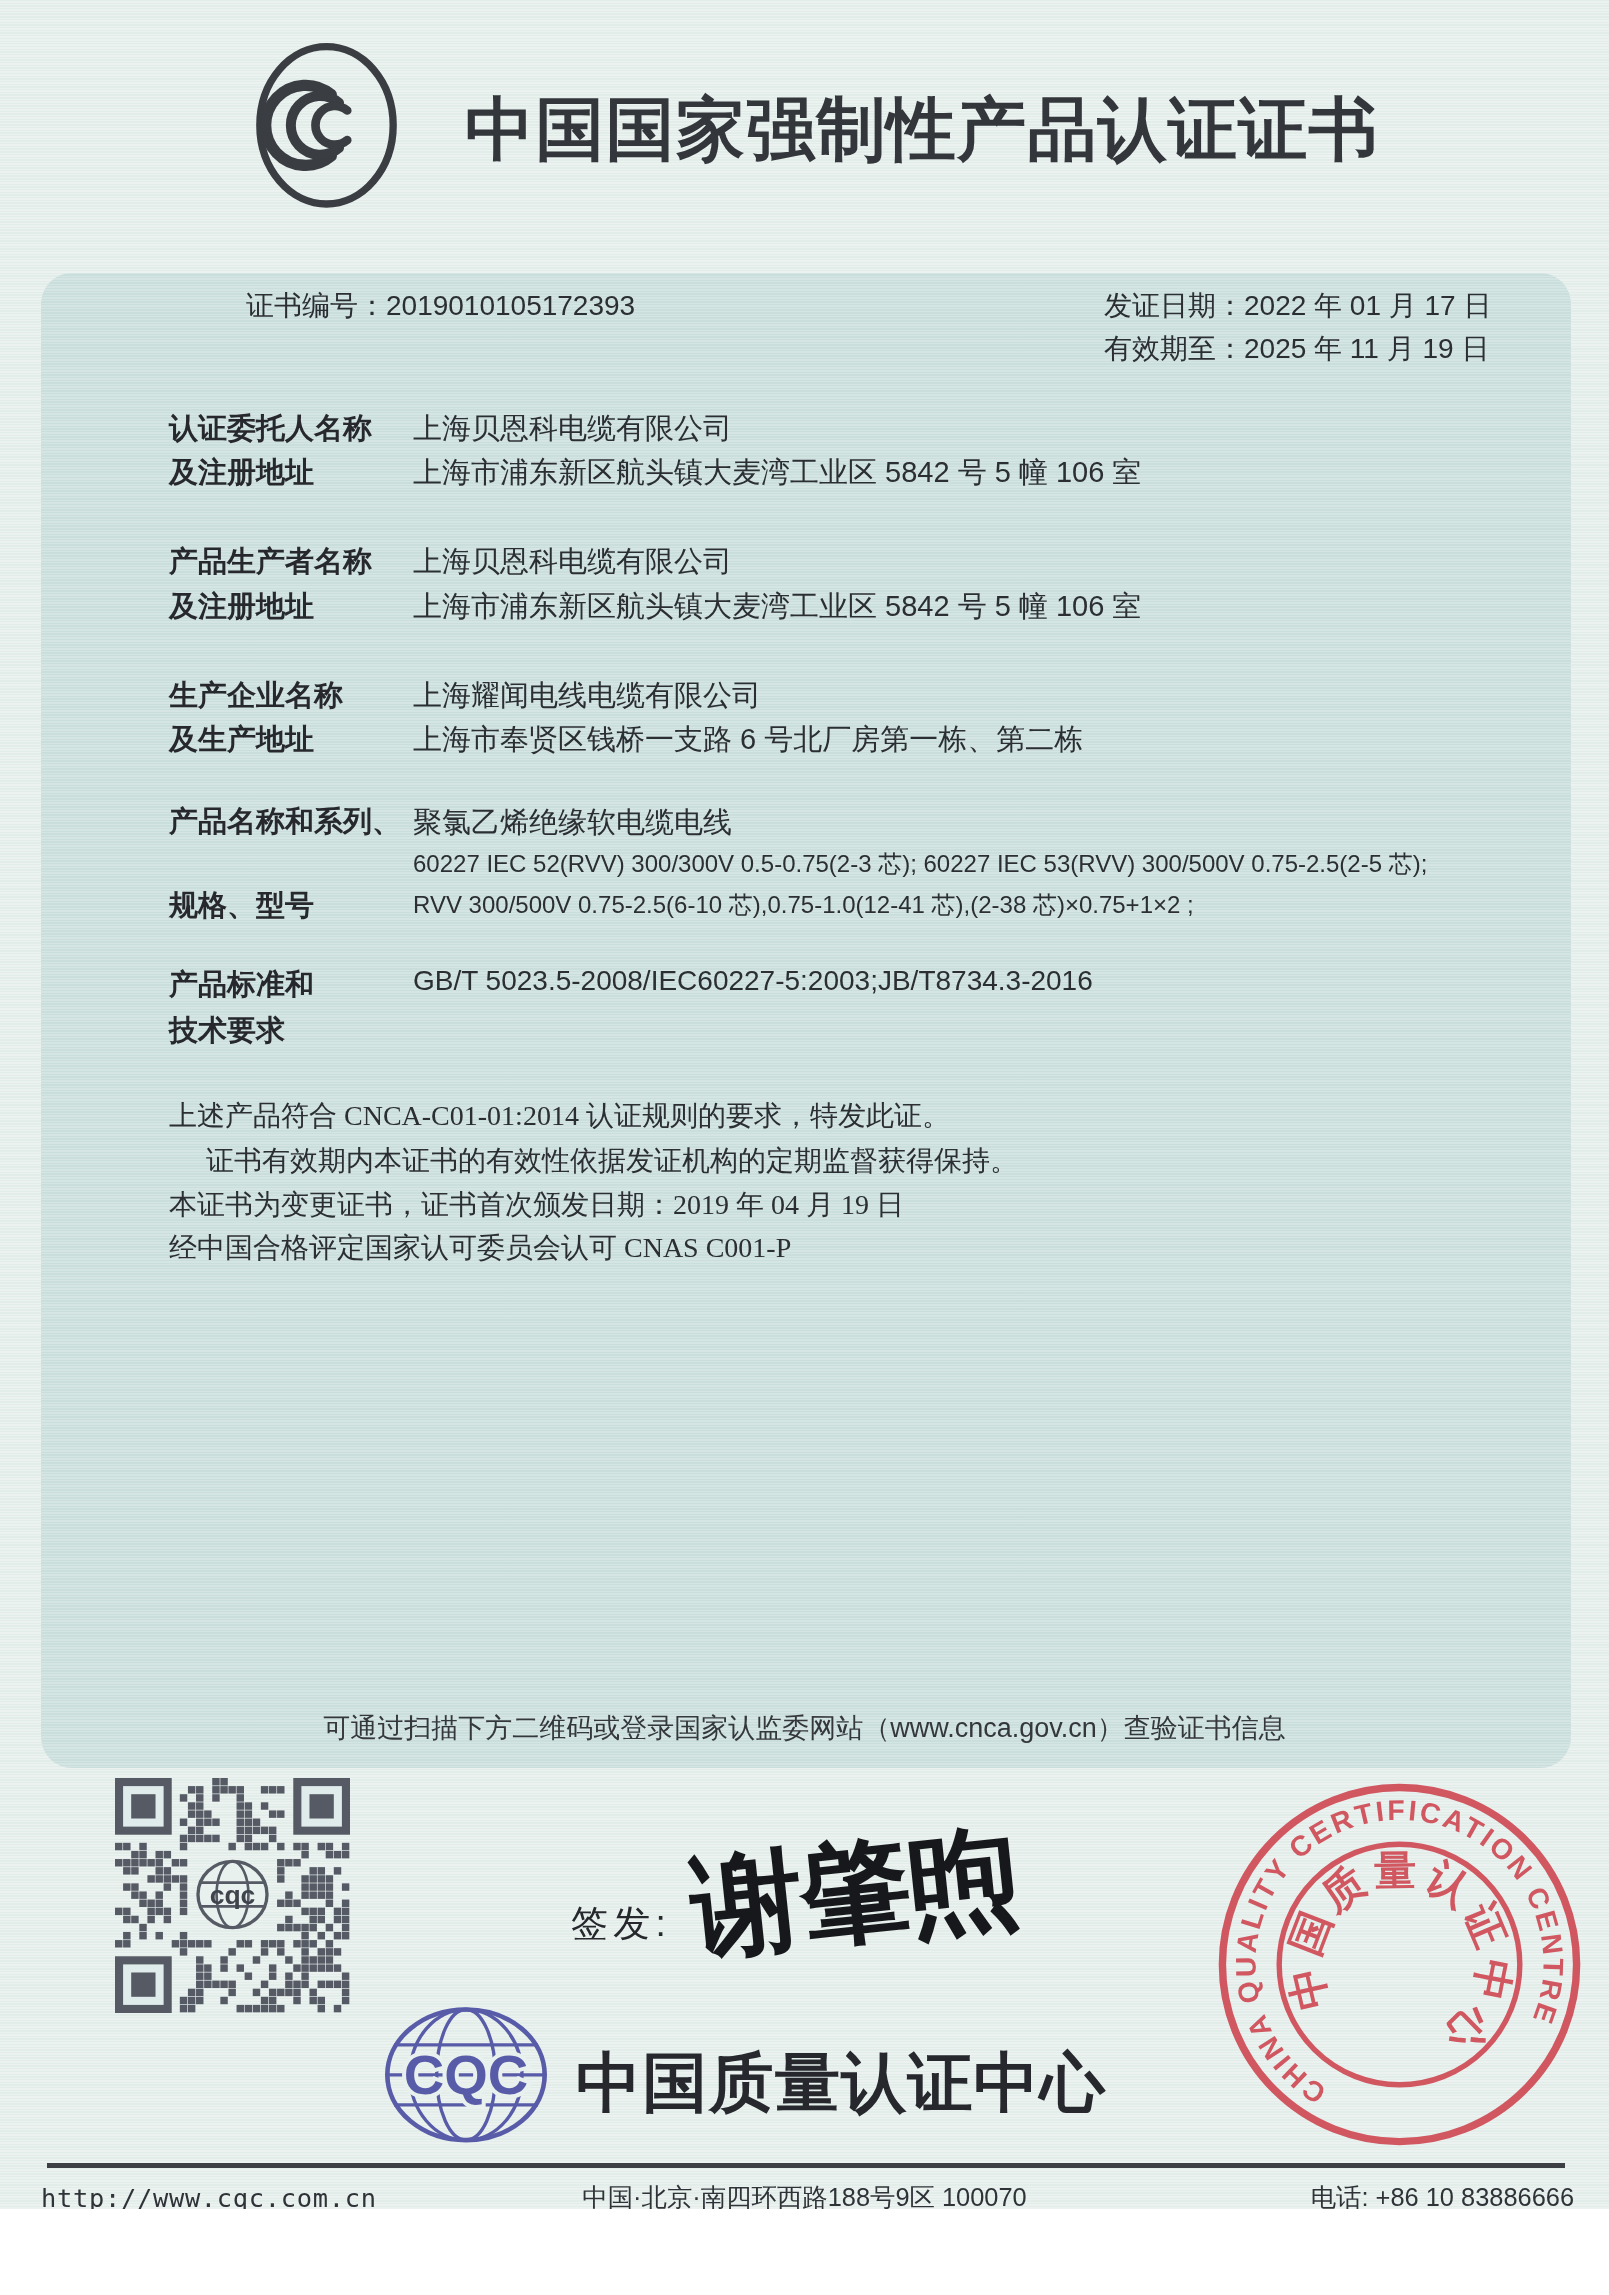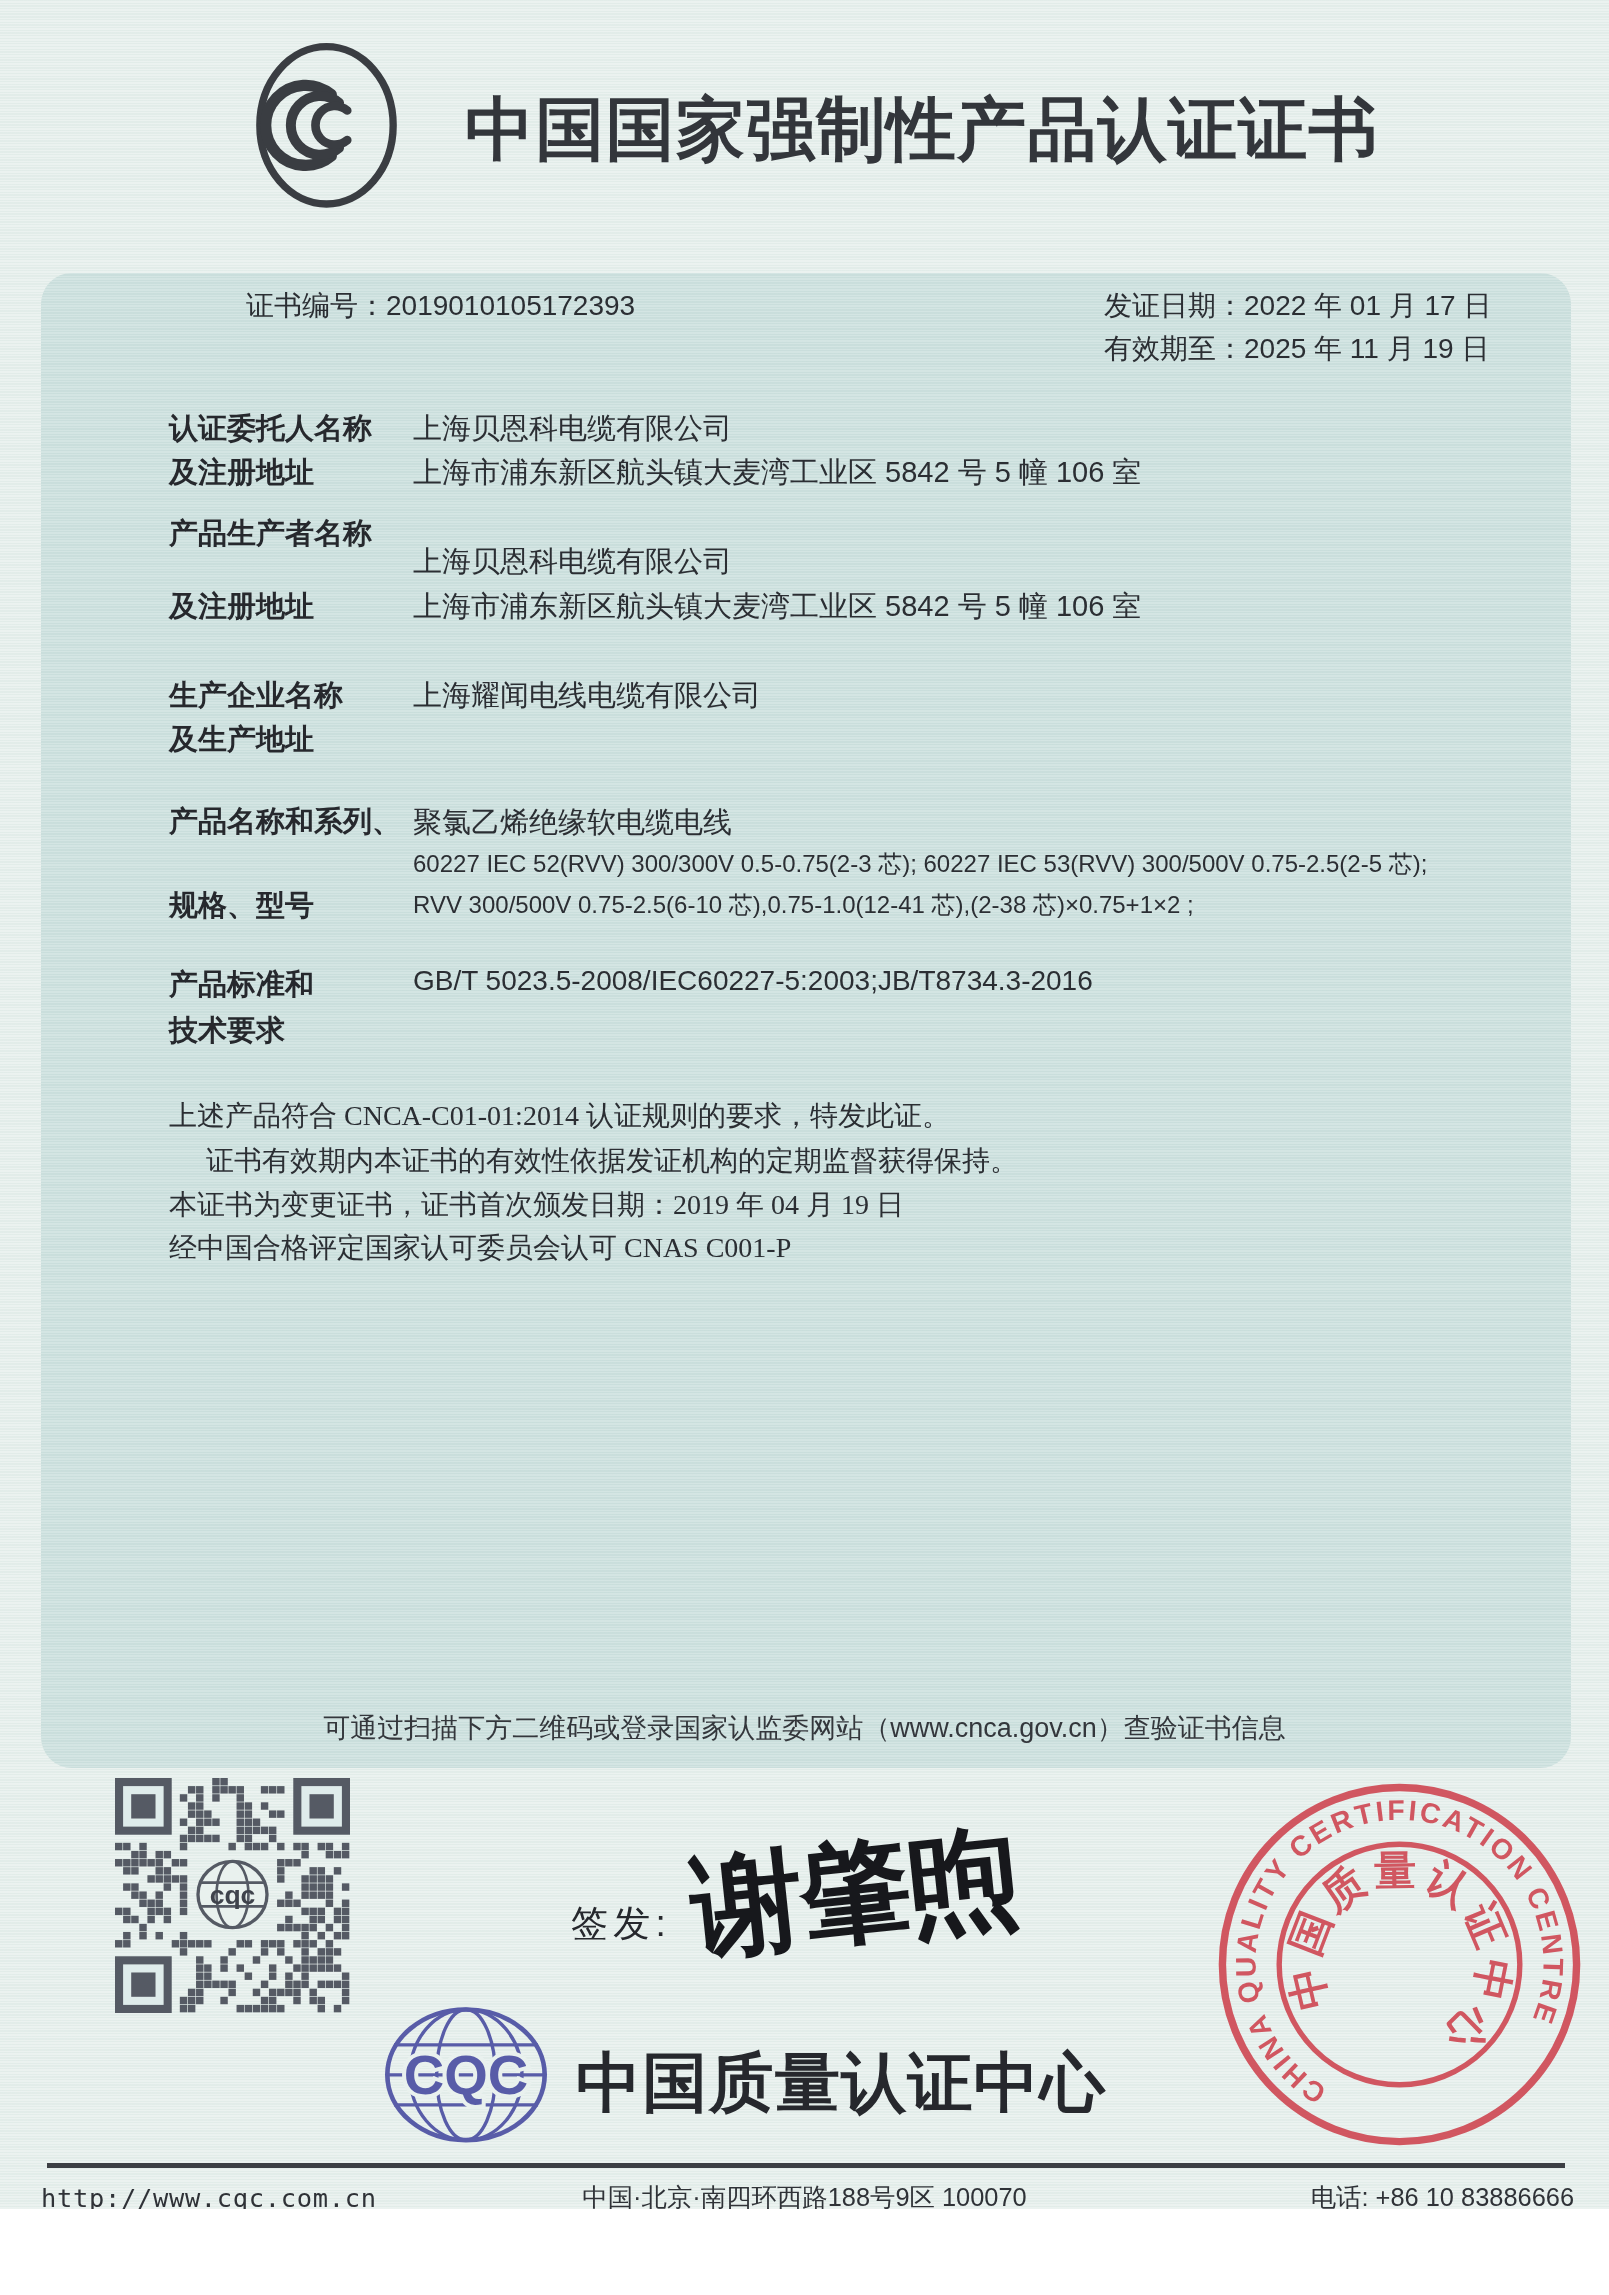--- a/index.html
+++ b/index.html
@@ -66,28 +66,29 @@
   </div>
   <div class="abs meta" style="left:1104px;top:330px;">
     <span>有效期至：</span><span>2025 年 11 月 19 日</span>
   </div>
 
   <div class="abs flabel" style="left:169px;top:409px;">认证委托人名称</div>
   <div class="abs fvalue" style="left:413px;top:409px;">上海贝恩科电缆有限公司</div>
   <div class="abs flabel" style="left:169px;top:453px;">及注册地址</div>
   <div class="abs fvalue" style="left:413px;top:453px;">上海市浦东新区航头镇大麦湾工业区 5842 号 5 幢 106 室</div>
 
-  <div class="abs flabel" style="left:169px;top:514px;">产品生产者名称</div>
+  <div class="abs flabel" style="left:169px;top:542px;">产品生产者名称</div>
   <div class="abs fvalue" style="left:413px;top:542px;">上海贝恩科电缆有限公司</div>
   <div class="abs flabel" style="left:169px;top:587px;">及注册地址</div>
   <div class="abs fvalue" style="left:413px;top:587px;">上海市浦东新区航头镇大麦湾工业区 5842 号 5 幢 106 室</div>
 
   <div class="abs flabel" style="left:169px;top:676px;">生产企业名称</div>
   <div class="abs fvalue" style="left:413px;top:676px;text-align:right;">上海耀闻电线电缆有限公司</div>
   <div class="abs flabel" style="left:169px;top:720px;">及生产地址</div>
+  <div class="abs fvalue" style="left:413px;top:720px;">上海市奉贤区钱桥一支路 6 号北厂房第一栋、第二栋</div>
 
   <div class="abs flabel" style="left:169px;top:802px;">产品名称和系列、</div>
   <div class="abs flabel" style="left:169px;top:886px;">规格、型号</div>
   <div class="abs spec1" style="left:413px;top:803px;">聚氯乙烯绝缘软电缆电线</div>
   <div class="abs spec" style="left:413px;top:848px;">60227 IEC 52(RVV) 300/300V 0.5-0.75(2-3 芯); 60227 IEC 53(RVV) 300/500V 0.75-2.5(2-5 芯);</div>
   <div class="abs spec" style="left:413px;top:889px;">RVV 300/500V 0.75-2.5(6-10 芯),0.75-1.0(12-41 芯),(2-38 芯)×0.75+1×2 ;</div>
 
   <div class="abs flabel" style="left:169px;top:965px;text-align:right;">产品标准和</div>
   <div class="abs flabel" style="left:169px;top:1011px;">技术要求</div>
   <div class="abs fvalue" style="left:413px;top:965px;font-size:28px;">GB/T 5023.5-2008/IEC60227-5:2003;JB/T8734.3-2016</div>

